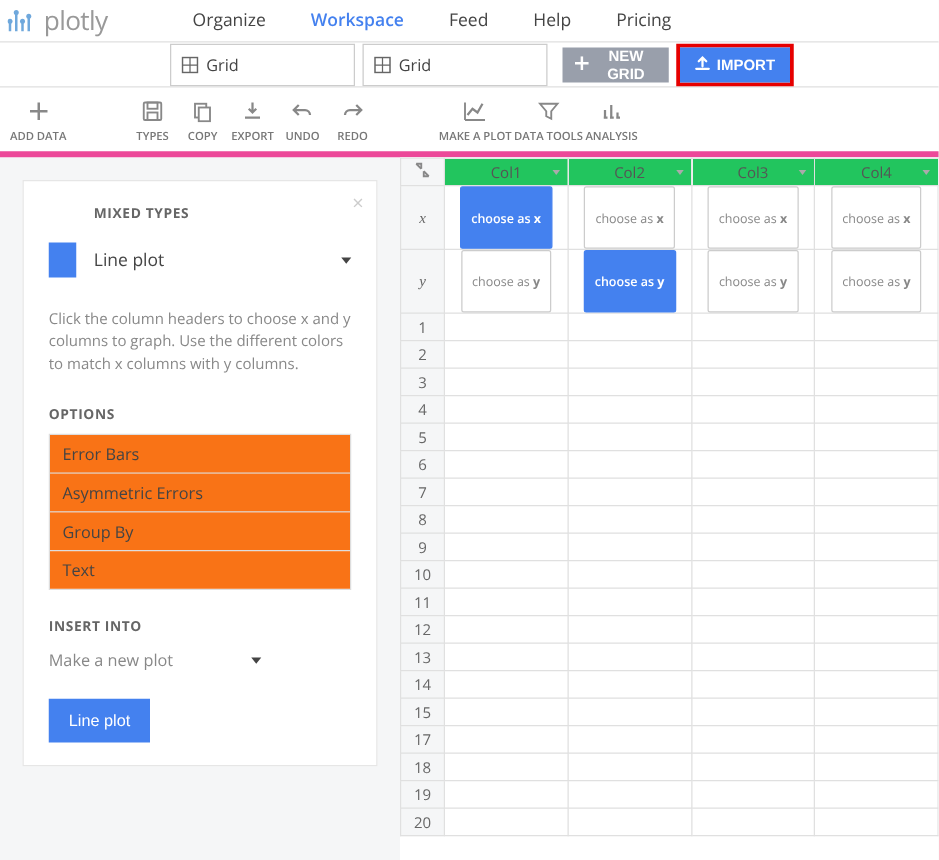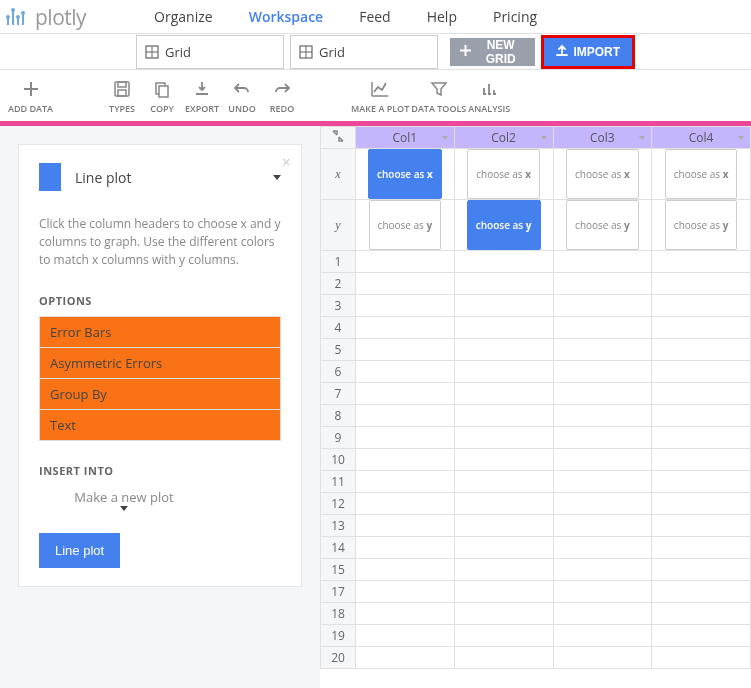--- a/index.html
+++ b/index.html
@@ -28,27 +28,27 @@
 .panel-title { font-size: 11px; font-weight: 700; color: #666; letter-spacing: 0.5px; margin-left: 36px; margin-bottom: 16px; }
 .plot-row { display: flex; align-items: center; gap: 14px; margin-bottom: 24px; }
 .swatch { width: 22px; height: 28px; background: #4481ef; }
 .plot-select { flex: 1; display: flex; align-items: center; justify-content: space-between; font-size: 14px; color: #444; cursor: pointer; }
 .caret { width: 0; height: 0; border-left: 4px solid transparent; border-right: 4px solid transparent; border-top: 5px solid #444; }
 .hint { font-size: 12px; color: #888; line-height: 1.5; margin-bottom: 24px; }
 .sect-label { font-size: 11px; font-weight: 700; color: #666; letter-spacing: 0.5px; margin-bottom: 8px; }
 .opts { border: 1px solid #ddd; margin-bottom: 22px; }
 .opt { padding: 6px 10px; font-size: 13px; color: #444; border-bottom: 1px solid #ddd; background: #f97316; cursor: pointer; }
 .opt:last-child { border-bottom: none; }
-.insert-select { display: flex; align-items: center; justify-content: space-between; width: 170px; font-size: 13px; color: #888; margin: 10px 0 22px; cursor: pointer; flex-direction: column; }
+.insert-select { display: flex; align-items: center; justify-content: space-between; width: 170px; font-size: 13px; color: #888; margin: 10px 0 22px; cursor: pointer; }
 .btn-line { background: #4481ef; color: #fff; border: none; padding: 10px 16px; font-size: 13px; cursor: pointer; }
 .grid-area { flex: 1; overflow: hidden; background: #fff; }
 .gridtbl { border-collapse: collapse; width: 100%; }
 .gridtbl th, .gridtbl td { border: 1px solid #e0e0e0; height: 22px; font-size: 12px; text-align: center; }
 .gridtbl .corner { width: 36px; background: #f5f6f7; }
-.gridtbl .colhead { background: #c4b5fd; font-weight: 400; color: #555; position: relative; width: 100px; }
+.gridtbl .colhead { background: #22c55e; font-weight: 400; color: #555; position: relative; width: 100px; }
 .colmenu { position: absolute; right: 6px; top: 50%; transform: translateY(-50%); width: 0; height: 0; border-left: 3px solid transparent; border-right: 3px solid transparent; border-top: 4px solid #aaa; }
 .axis-cell { background: #f5f6f7; color: #666; font-style: italic; font-family: Georgia, serif; width: 36px; }
 .rownum { background: #f5f6f7; color: #666; width: 36px; font-size: 12px; }
 .pill { display: inline-block; border: 1px solid #ccc; border-radius: 2px; padding: 17px 8px; font-size: 10px; color: #888; background: #fff; cursor: pointer; white-space: nowrap; }
 .pill.sel { background: #4481ef; border-color: #4481ef; color: #fff; font-weight: 600; }
 .pill b { font-weight: 700; }
 .corner-icon { width: 14px; height: 14px; margin: auto; }
 </style>
 </head>
 <body>
@@ -201,20 +201,21 @@
         </svg>
       </span>
       <span>ANALYSIS</span>
     </div>
   </div>
 
 <div class="workspace">
   <div class="side">
     <div class="panel">
       <span class="panel-close">×</span>
+      <div class="panel-title">MIXED TYPES</div>
       <div class="plot-row">
         <div class="swatch"></div>
         <div class="plot-select">
           <span>Line plot</span>
           <span class="caret"></span>
         </div>
       </div>
       <div class="hint">Click the column headers to choose x and y columns to graph. Use the different colors to match x columns with y columns.</div>
       <div class="sect-label">OPTIONS</div>
       <div class="opts" id="opts">

